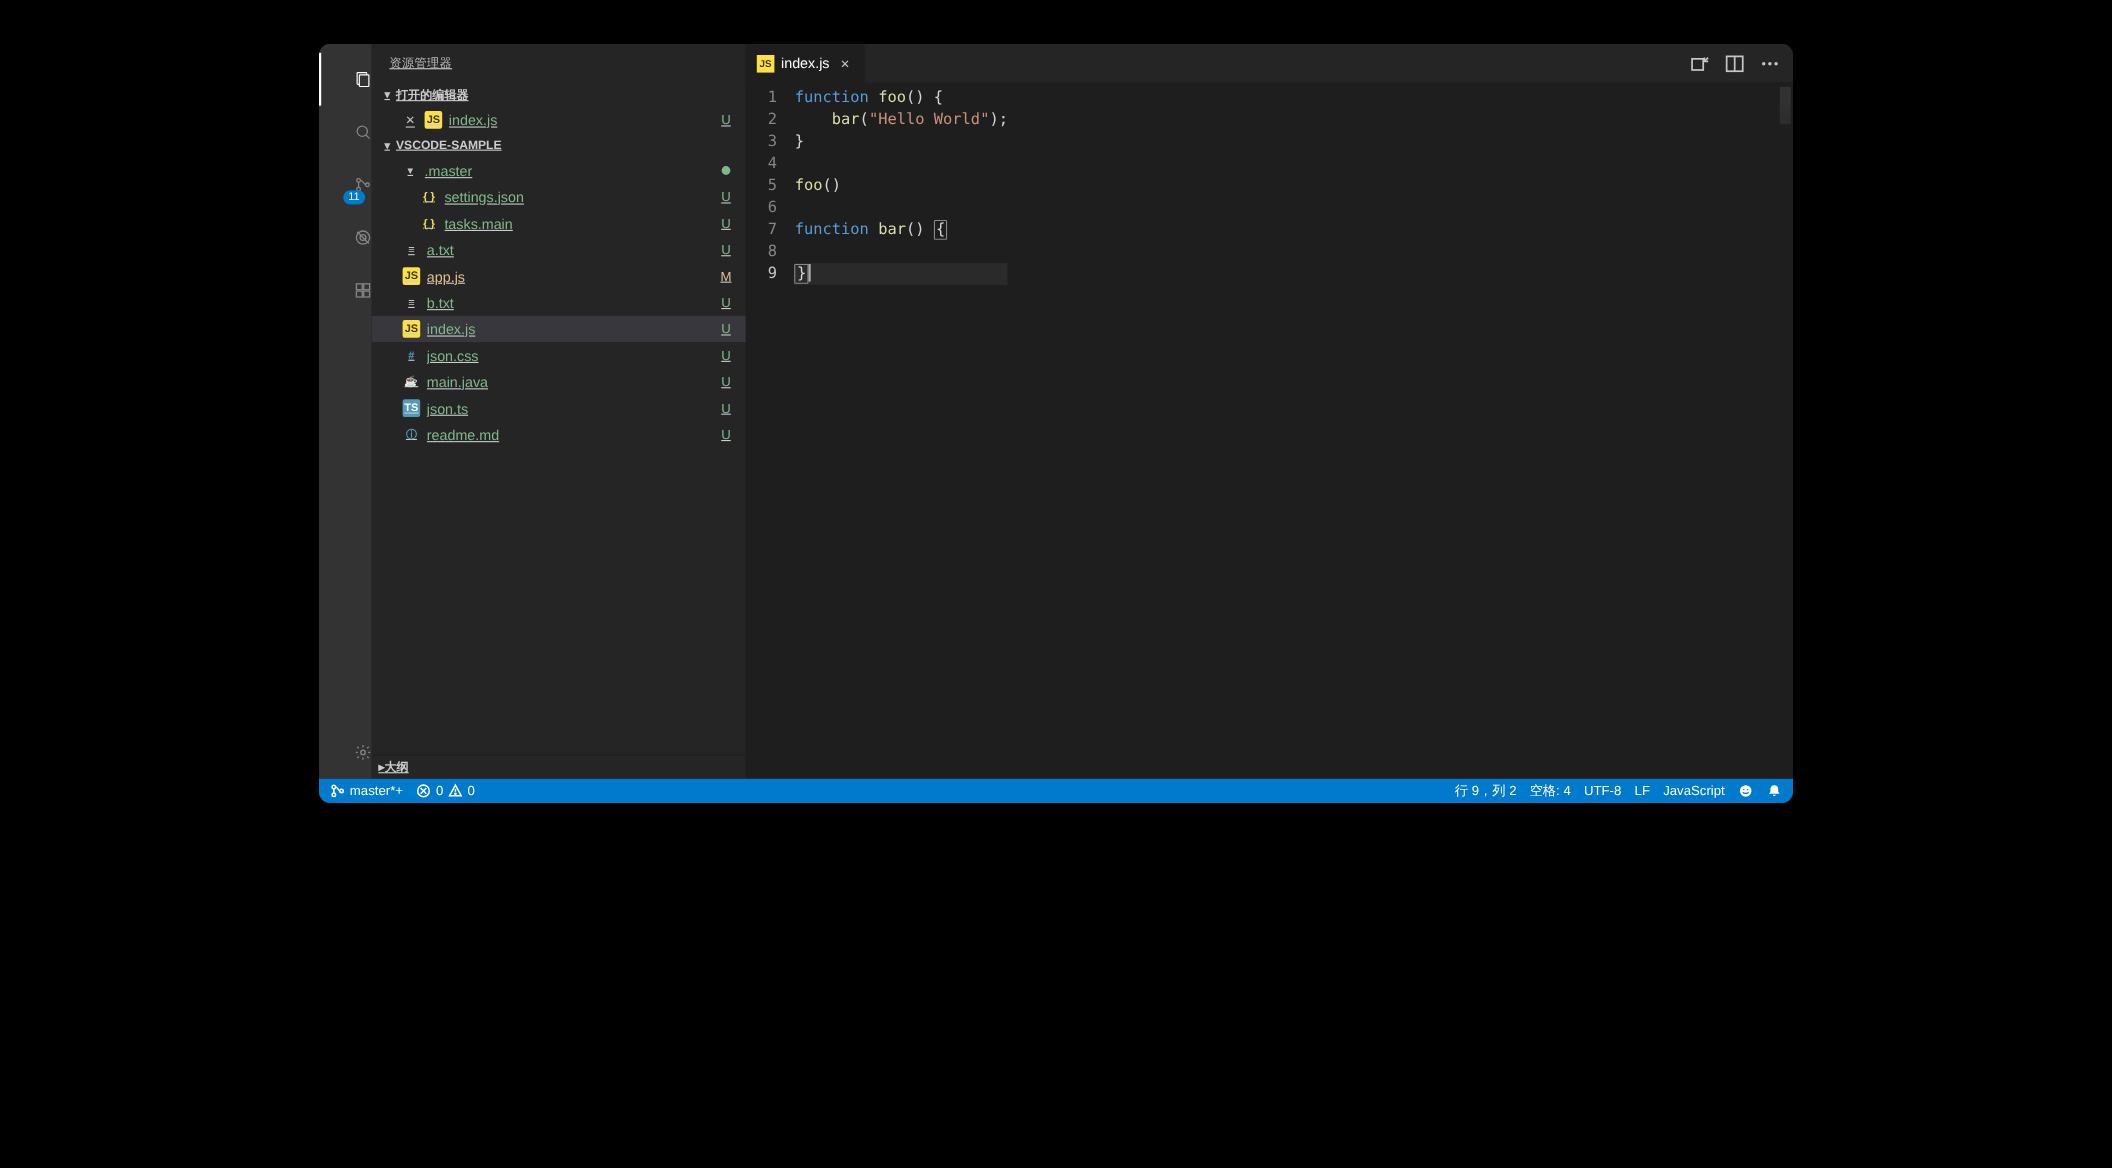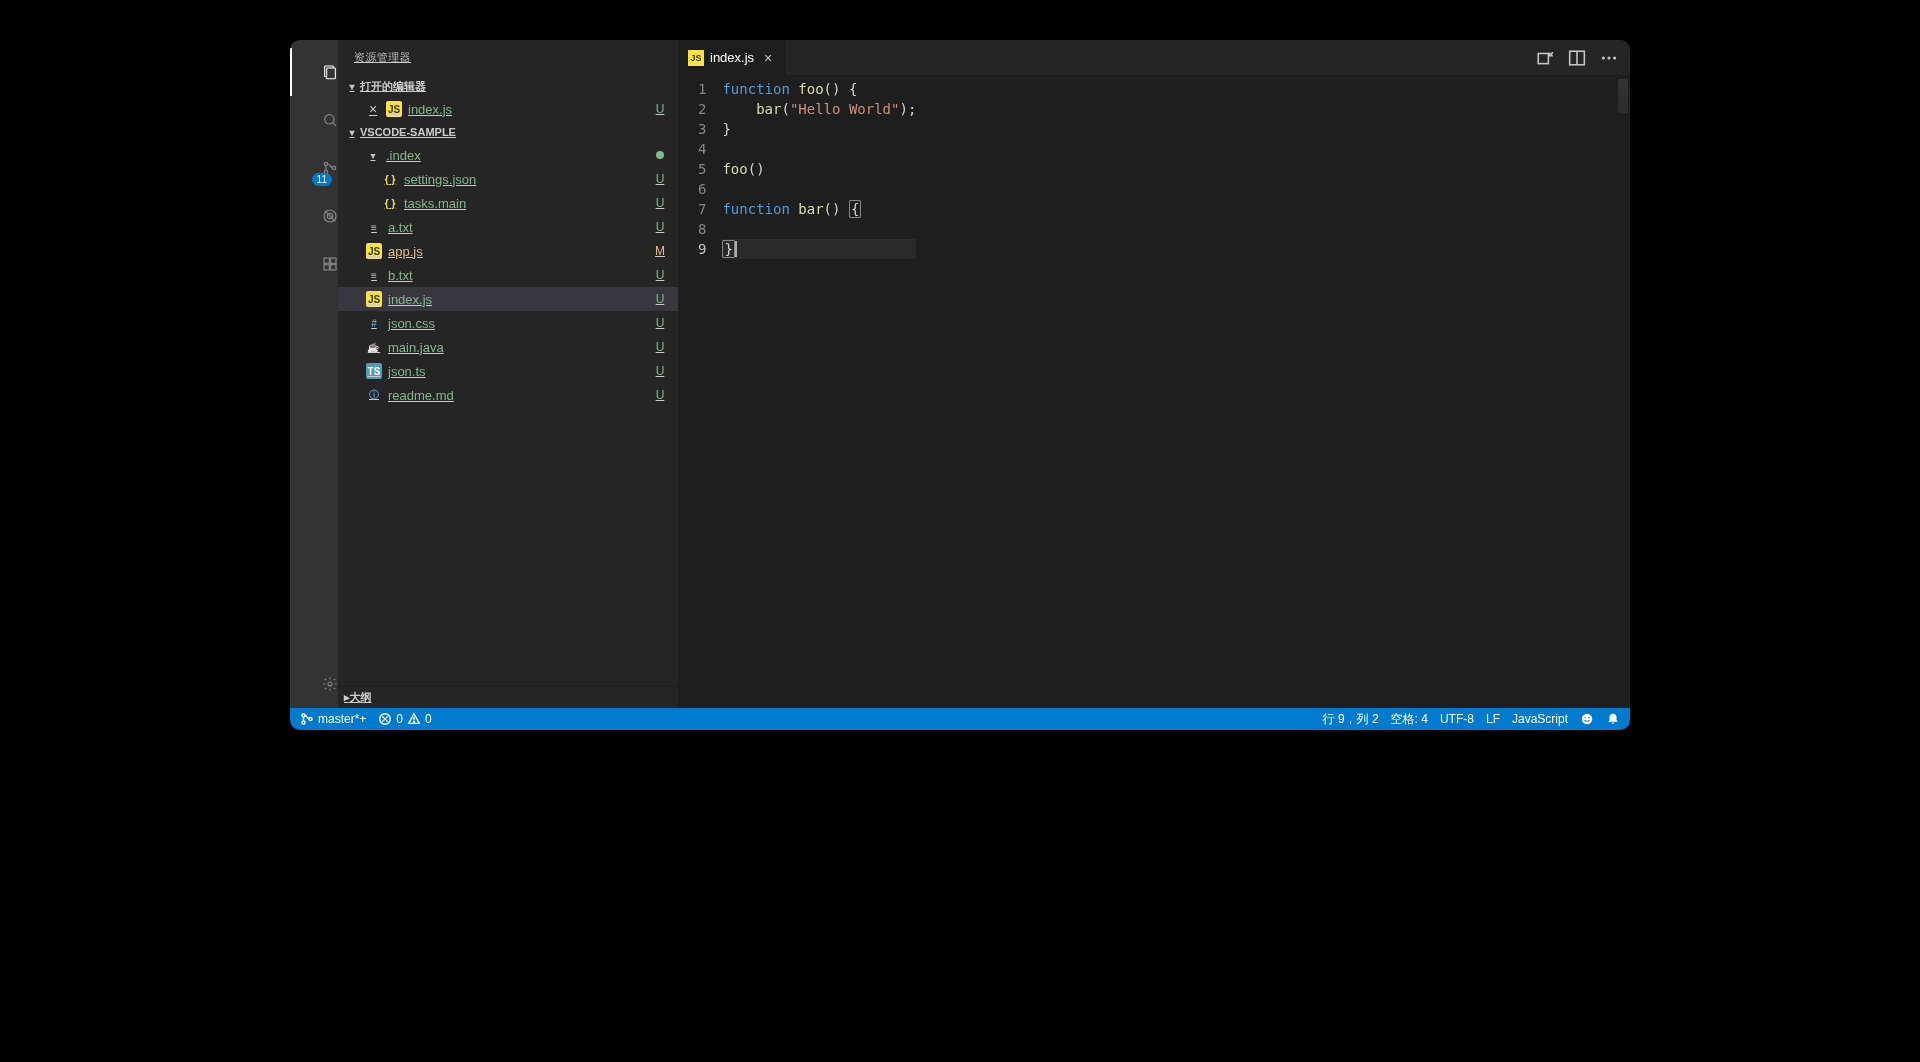--- a/index.html
+++ b/index.html
@@ -227,21 +227,21 @@
       </div>
 
       <div class="section-hdr">
         <span class="chev">▾</span>
         <span>VSCODE-SAMPLE</span>
       </div>
 
       <div id="file-tree">
           <div class="tree-row indent1 git-u">
             <span class="chev" style="width:14px;text-align:center;color:#c5c5c5;font-size:10px">▾</span>
-            <span class="name">.index</span>
+            <span class="name">.master</span>
             <span class="status"><span class="dot-green"></span></span>
           </div>
           <div class="tree-row indent2 git-u">
             <span class="ficon ic-json">{ }</span>
             <span class="name">settings.json</span>
             <span class="status">U</span>
           </div>
           <div class="tree-row indent2 git-u">
             <span class="ficon ic-json">{ }</span>
             <span class="name">tasks.main</span>

